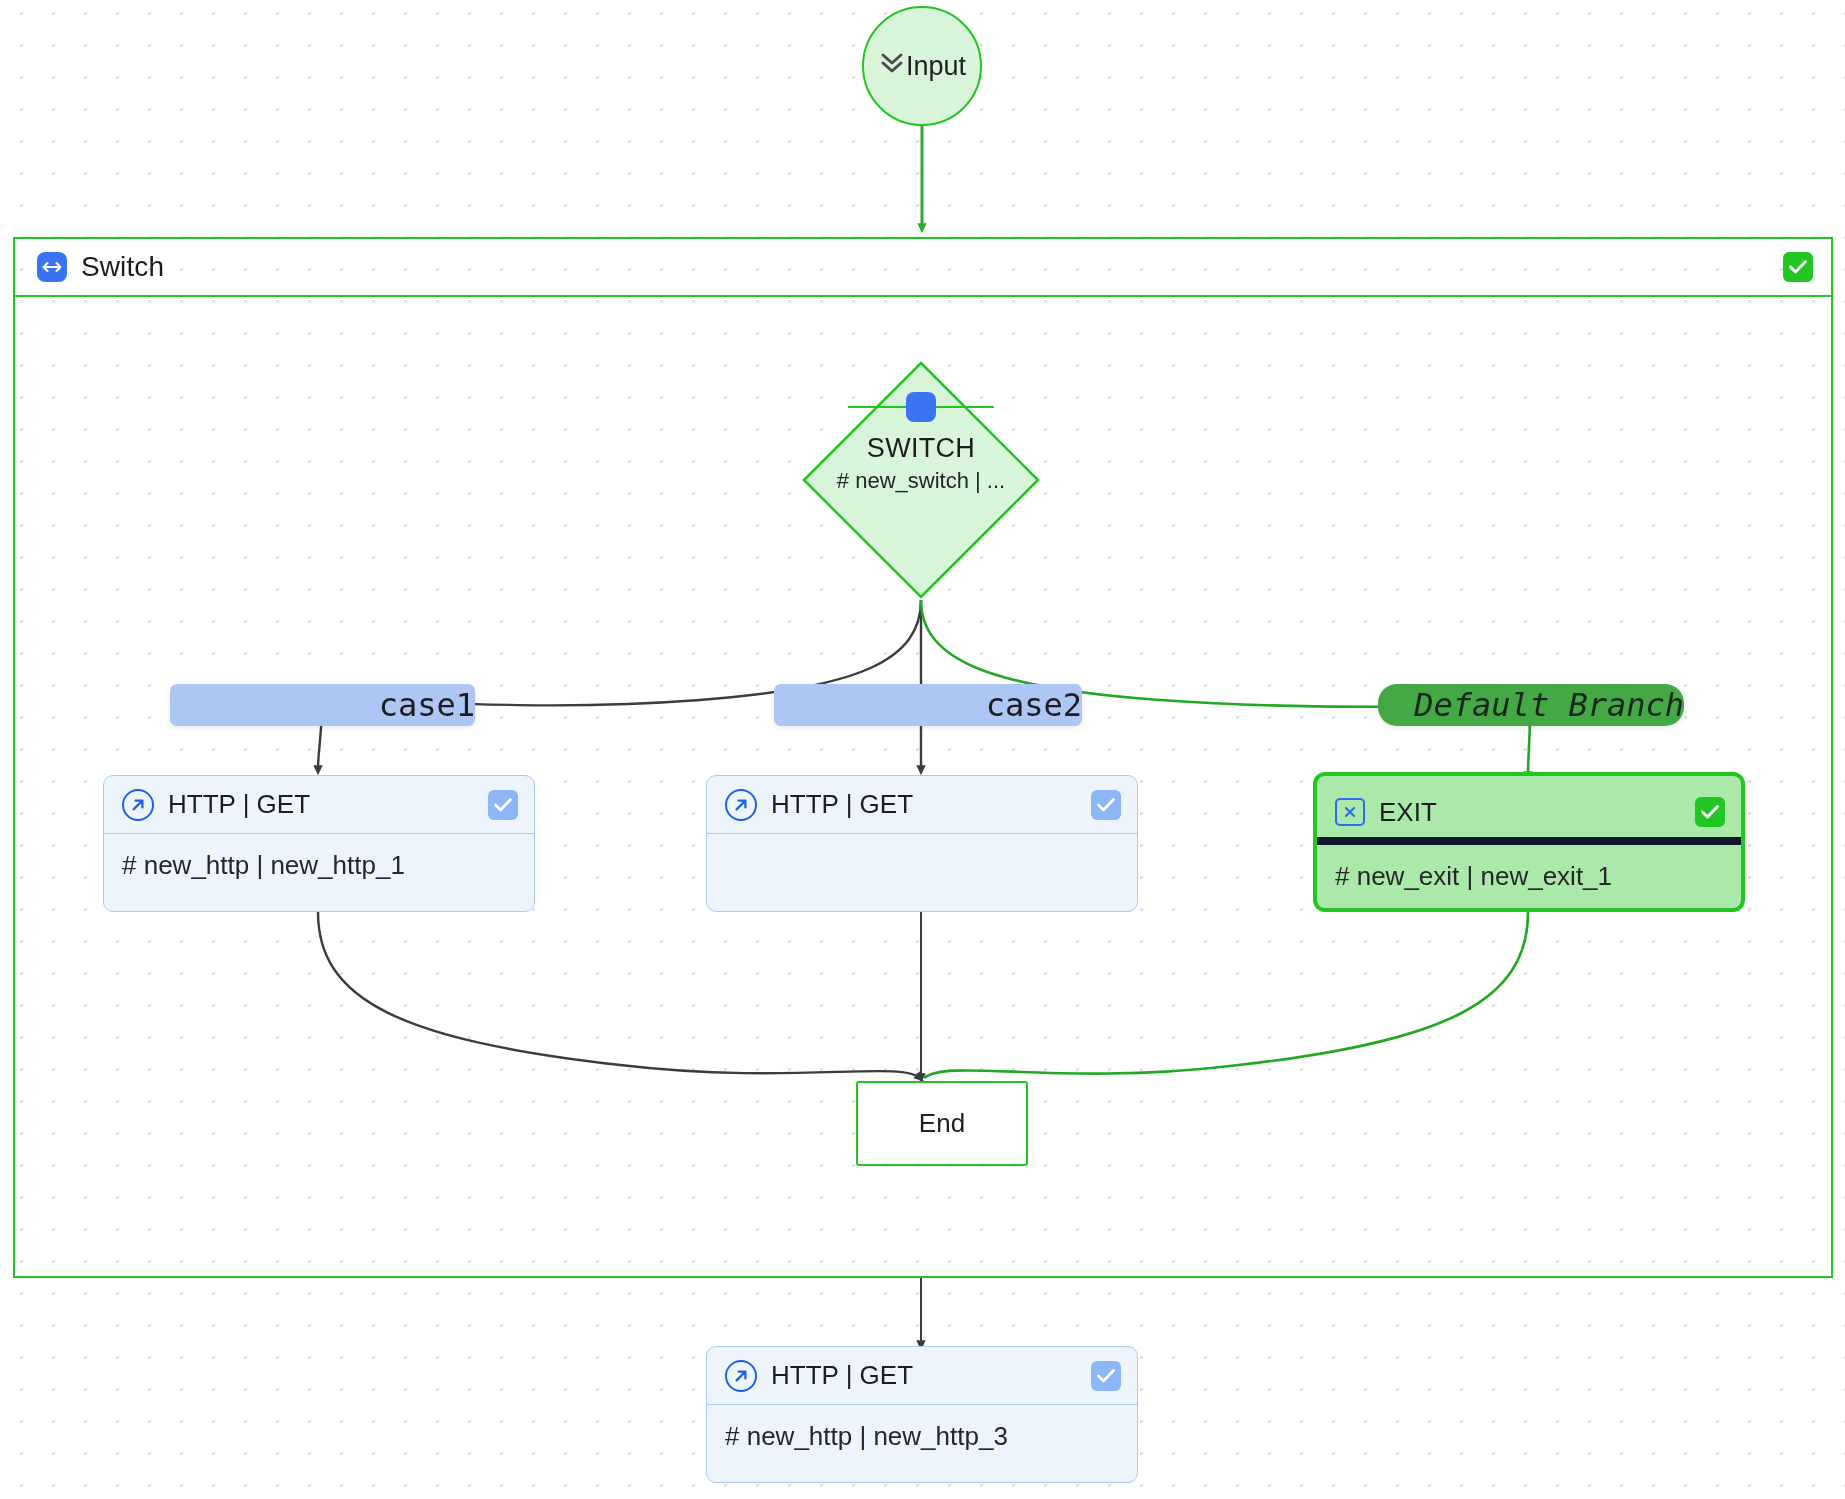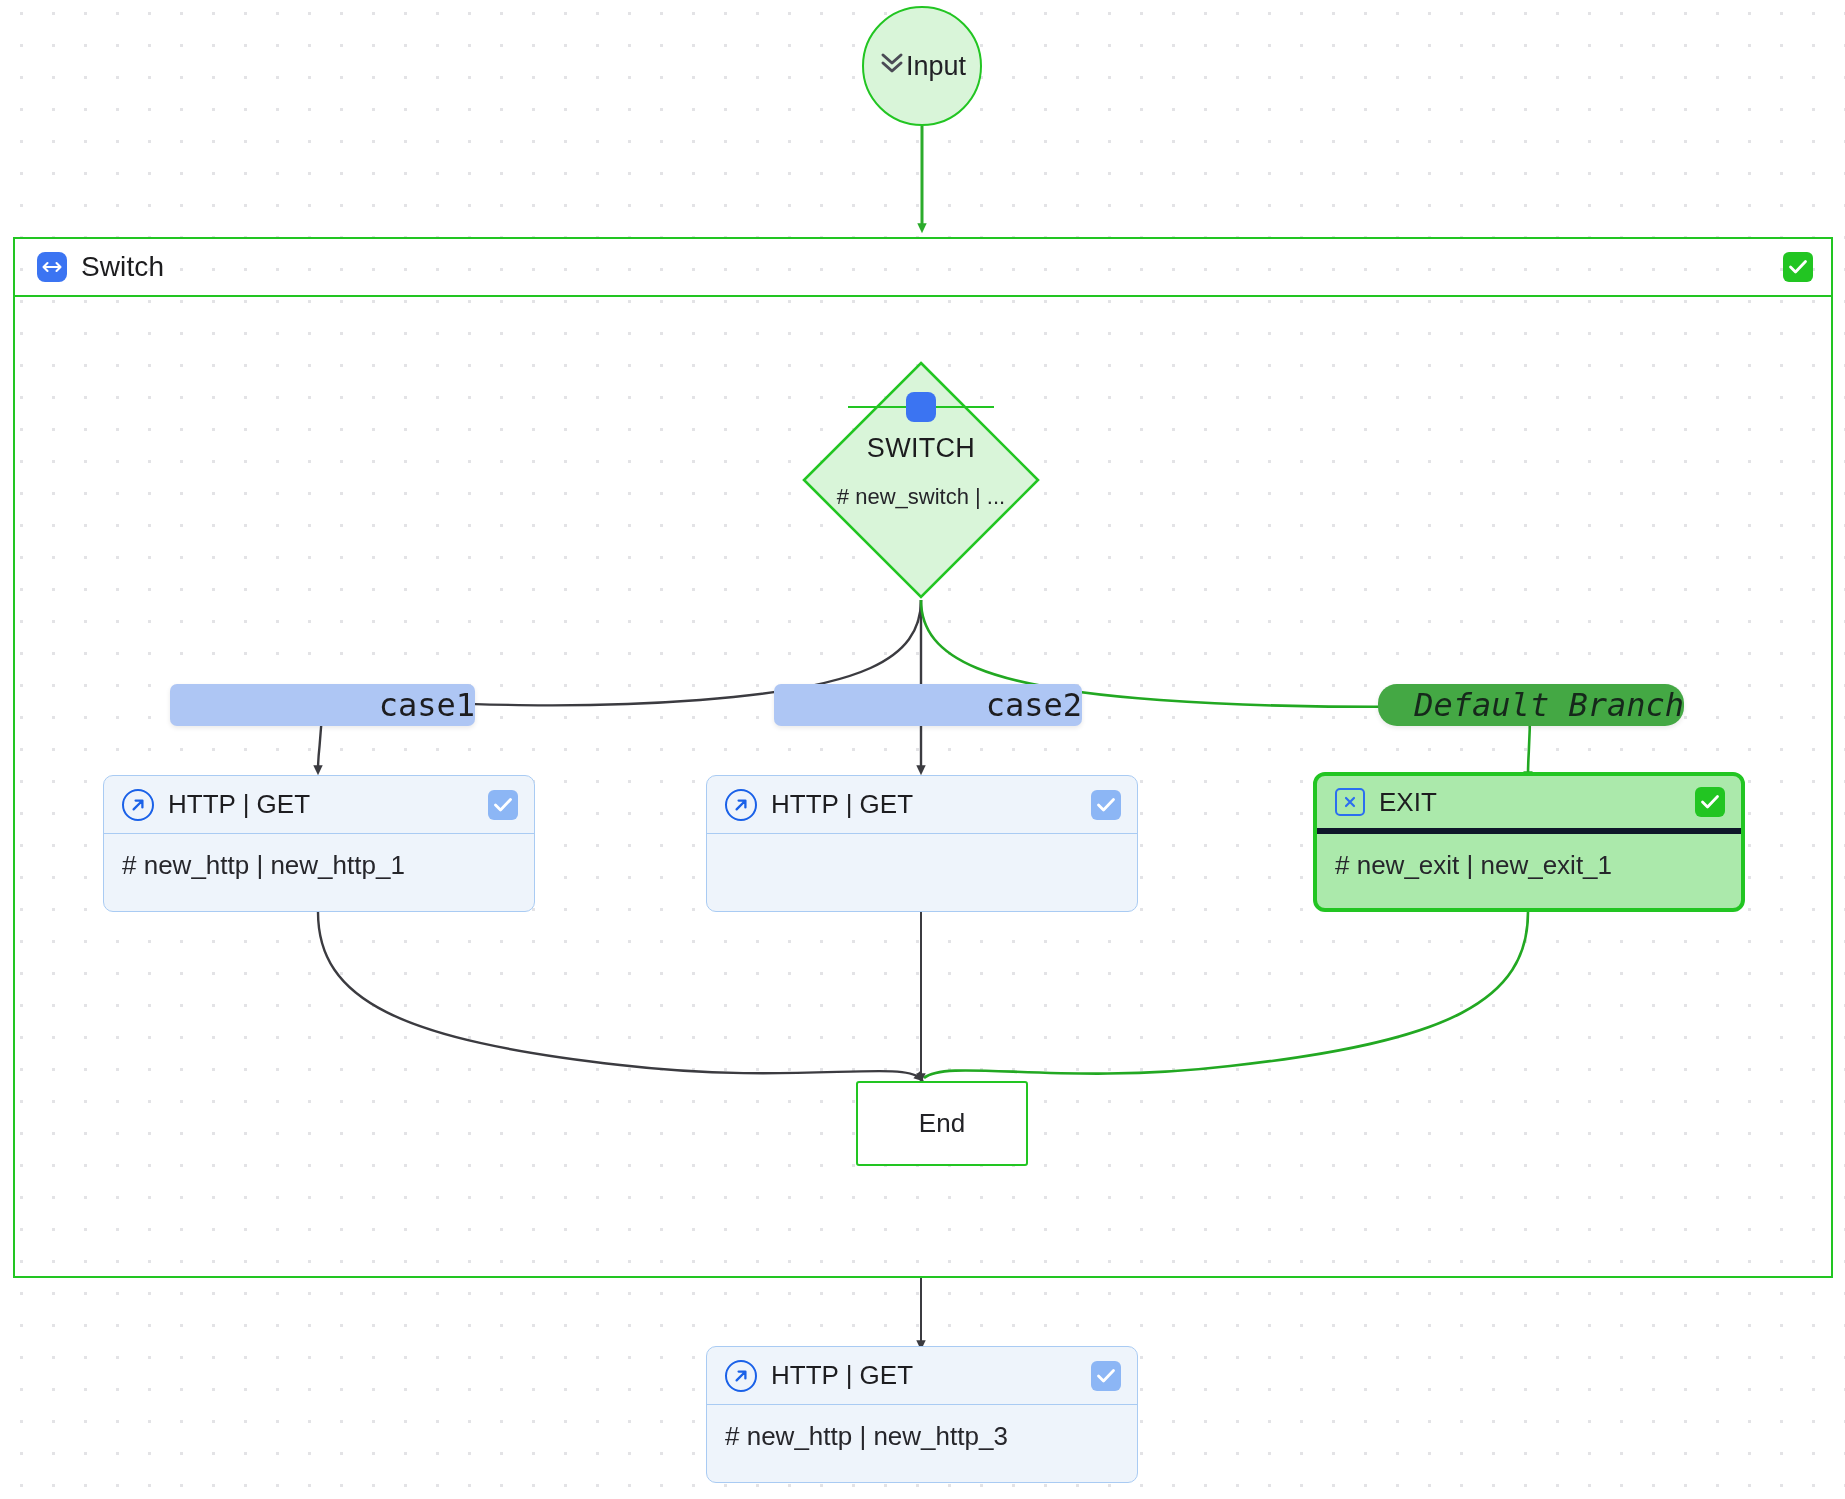--- a/index.html
+++ b/index.html
@@ -157,21 +157,21 @@
     pointer-events: none;
   }
   .diamond-content .d-icon { margin-top: 32px; }
   .diamond-content .d-title {
     margin-top: 11px;
     font-size: 27px;
     color: #1c1c1e;
     letter-spacing: .3px;
   }
   .diamond-content .d-sub {
-    margin-top: 20px;
+    margin-top: 4px;
     font-size: 22px;
     color: #25252a;
     white-space: nowrap;
   }
 
   
   .card {
     position: absolute;
     border-radius: 10px;
     box-sizing: border-box;
@@ -208,21 +208,21 @@
     background: #eef4fb;
     border: 1.6px solid #a9cbf3;
   }
   .card.http .card-head { border-bottom: 1.6px solid #a9cbf3; }
 
   .card.exit {
     background: #abe9ab;
     border: 4px solid #22c522;
     border-radius: 12px;
   }
-  .card.exit .card-head { border-bottom: 6px solid #0f172a; }
+  .card.exit .card-head { border-bottom: 8px solid #0f172a; margin-top: 11px; }
 
   
   .branch-label {
     position: absolute;
     height: 42px;
     border-radius: 7px;
     display: flex;
     align-items: center;
     justify-content: flex-end;
     font-family: "DejaVu Sans Mono", "Liberation Mono", monospace;

